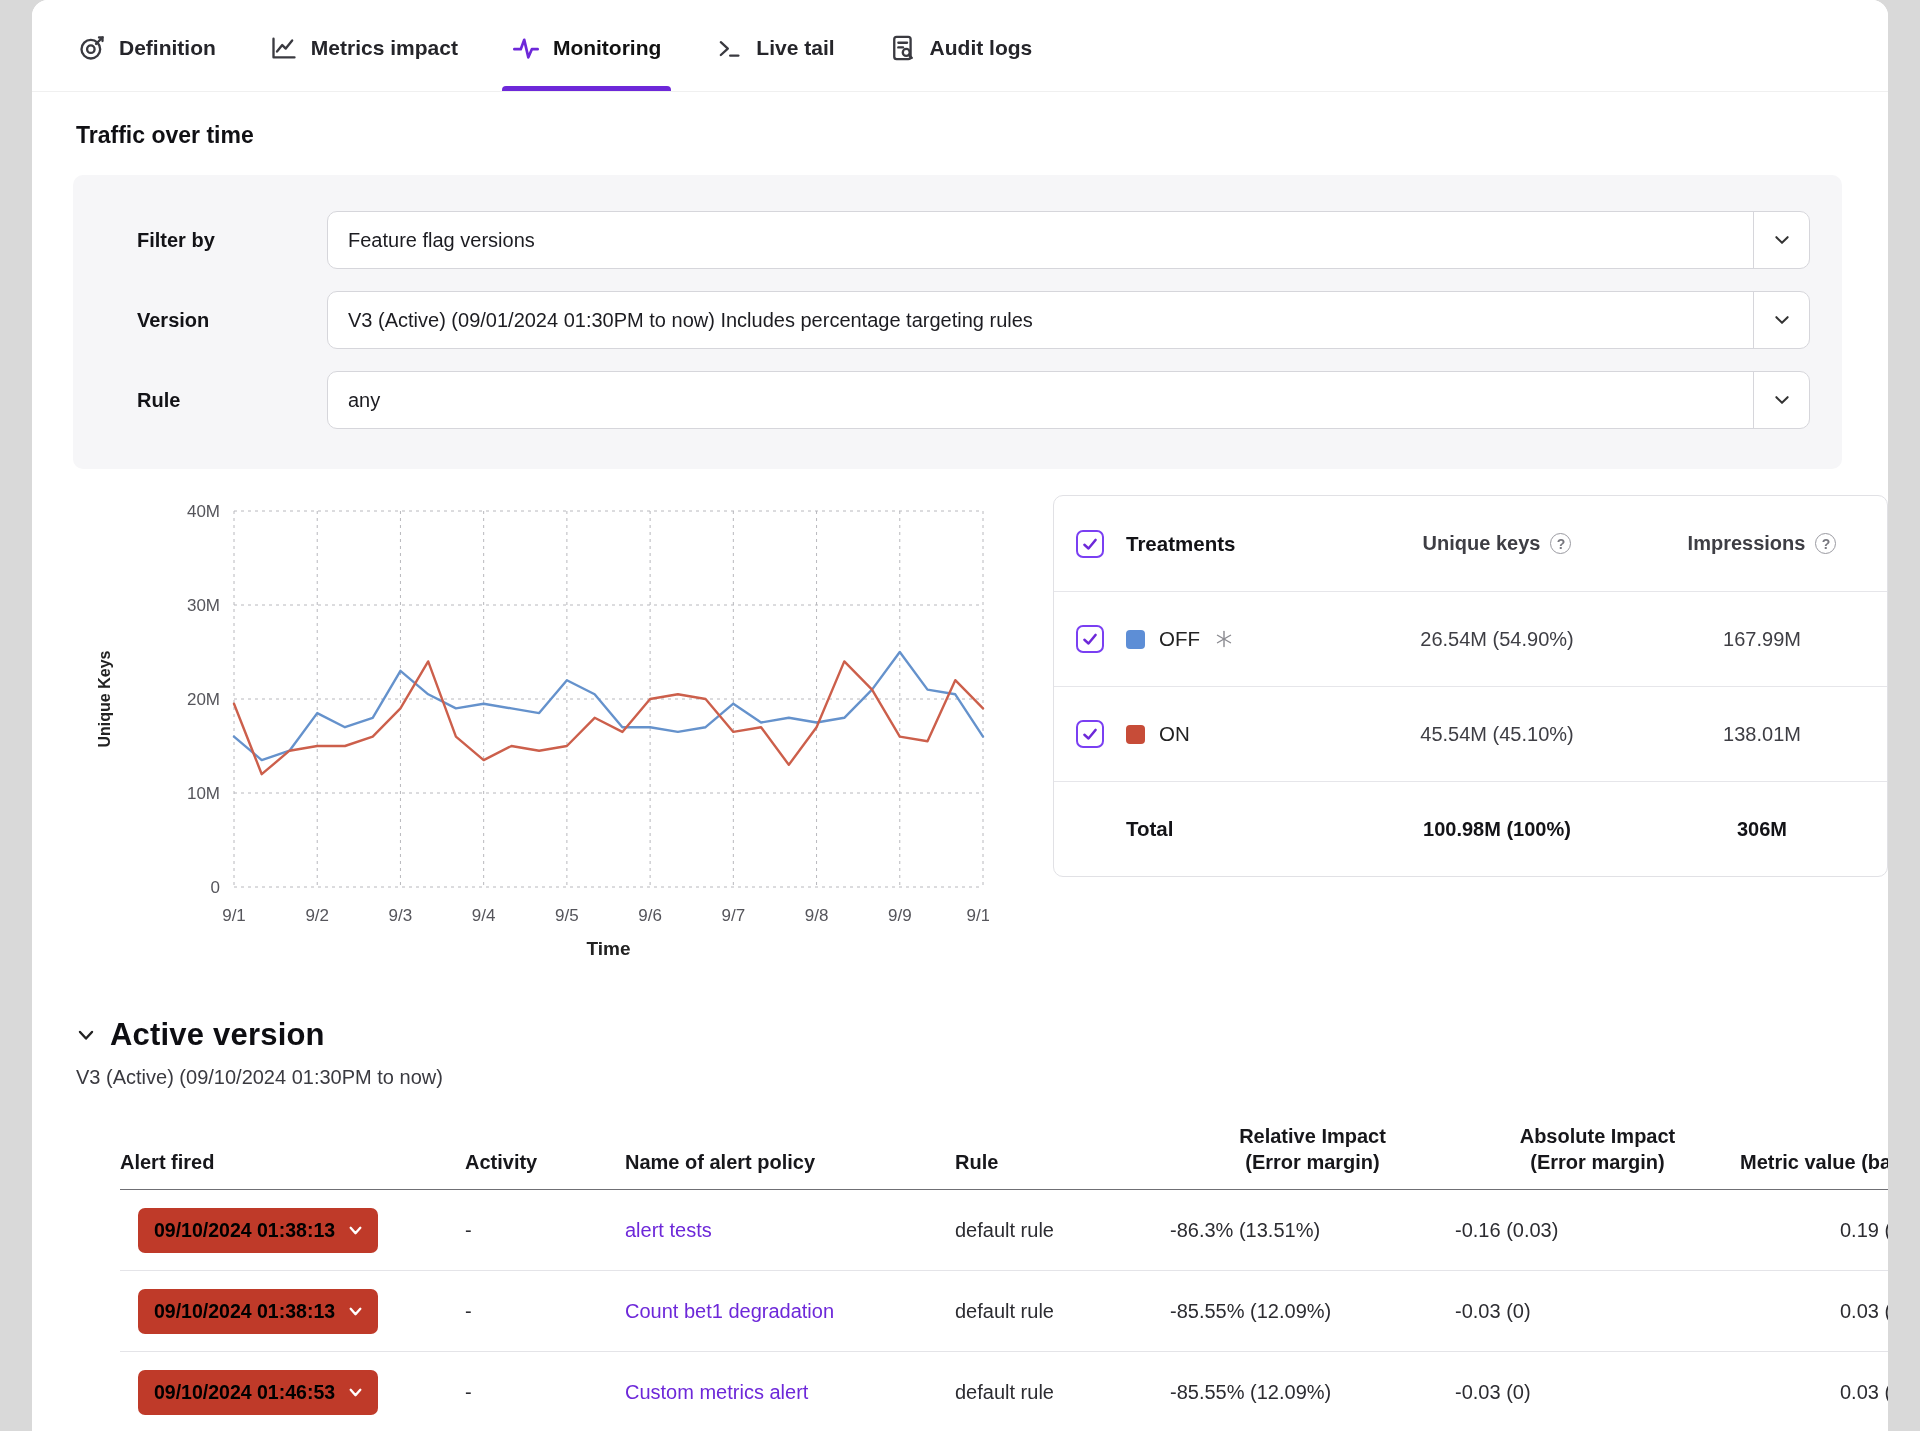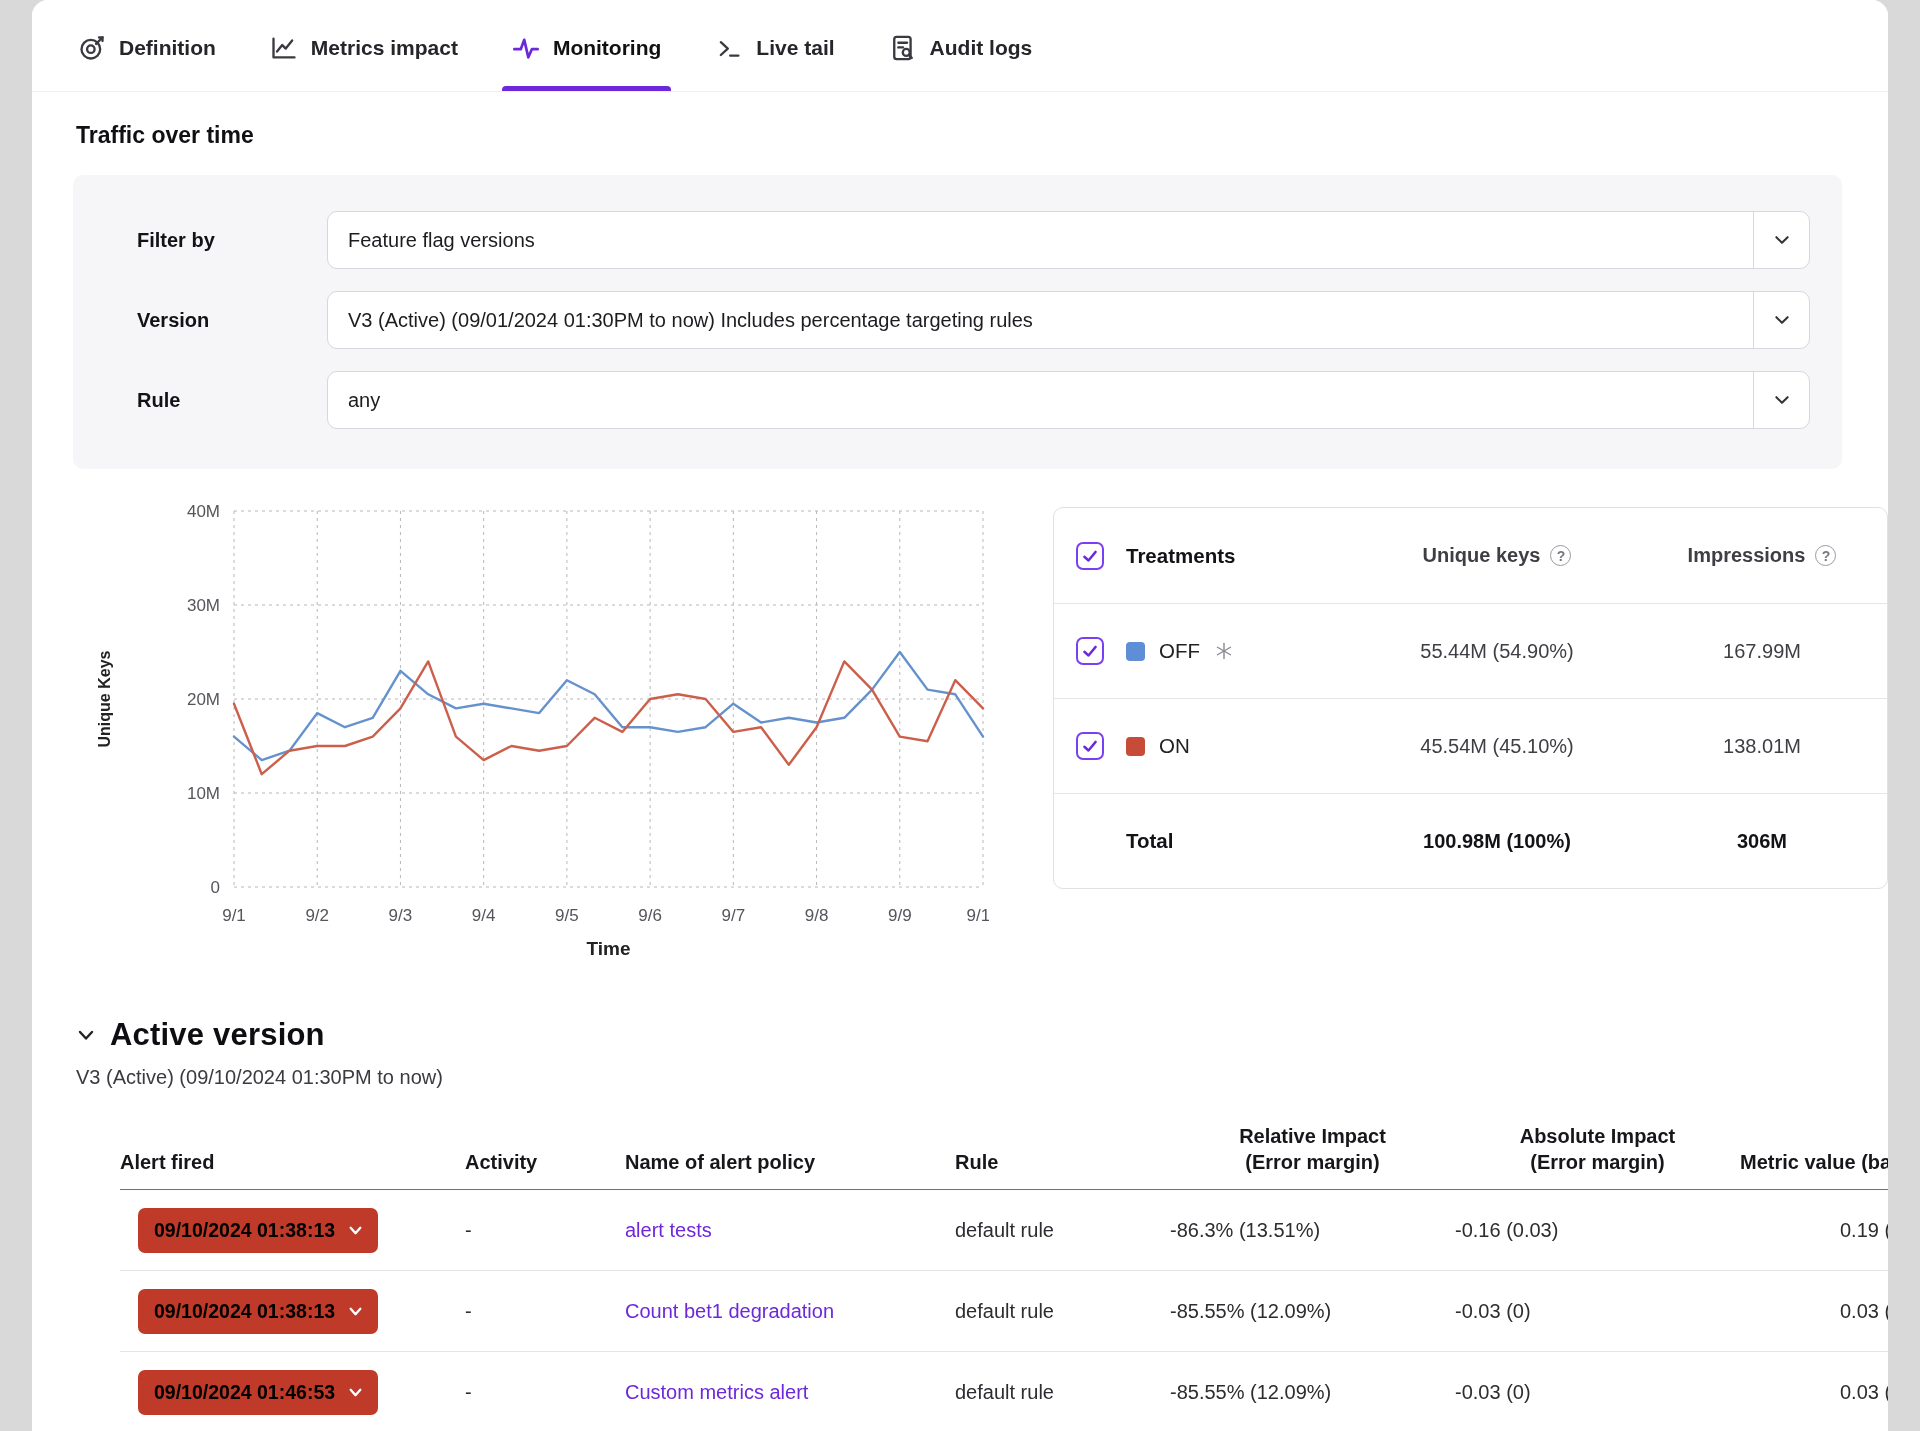--- a/index.html
+++ b/index.html
@@ -69,21 +69,21 @@
     border-left: 1px solid #d6d6db;
     display: flex; align-items: center; justify-content: center;
     color: #333;
   }
 
   
   .chart-section { display: flex; align-items: flex-start; margin: 26px 0 0 52px; }
   .chart-wrap { position: relative; }
 
   .treatments {
-    width: 856px; margin-left: 64px; margin-top: 12px;
+    width: 856px; margin-left: 64px; 
     border: 1px solid #e1e1e5; border-radius: 10px;
     background: #fff;
   }
   .t-row {
     display: grid;
     grid-template-columns: 72px 1fr 280px 250px;
     align-items: center;
     min-height: 95px;
     border-top: 1px solid #e6e6ea;
   }
@@ -311,21 +311,21 @@
           <span class="swatch" style="background: rgb(93, 142, 214);"></span>
           <span>OFF</span>
           <span class="flake">
             <svg viewBox="0 0 24 24" fill="none" stroke="#8a8a90" stroke-width="1.7" stroke-linecap="round">
               <line x1="12" y1="3" x2="12" y2="21"></line>
                 <line x1="4.2" y1="7.5" x2="19.8" y2="16.5"></line>
                 <line x1="19.8" y1="7.5" x2="4.2" y2="16.5"></line>
             </svg>
           </span>
         </div>
-        <div class="t-uk">55.44M (54.90%)</div>
+        <div class="t-uk">26.54M (54.90%)</div>
         <div class="t-imp">167.99M</div>
       </div>
 
       <div class="t-row">
         <div class="t-cell-check">
           <div class="cbx">
             <svg width="18" height="18" viewBox="0 0 24 24" fill="none" stroke="currentColor" stroke-width="3.2" stroke-linecap="round" stroke-linejoin="round">
                 <polyline points="4.5,13 10,18 19.5,6.5"></polyline>
               </svg>
           </div>

